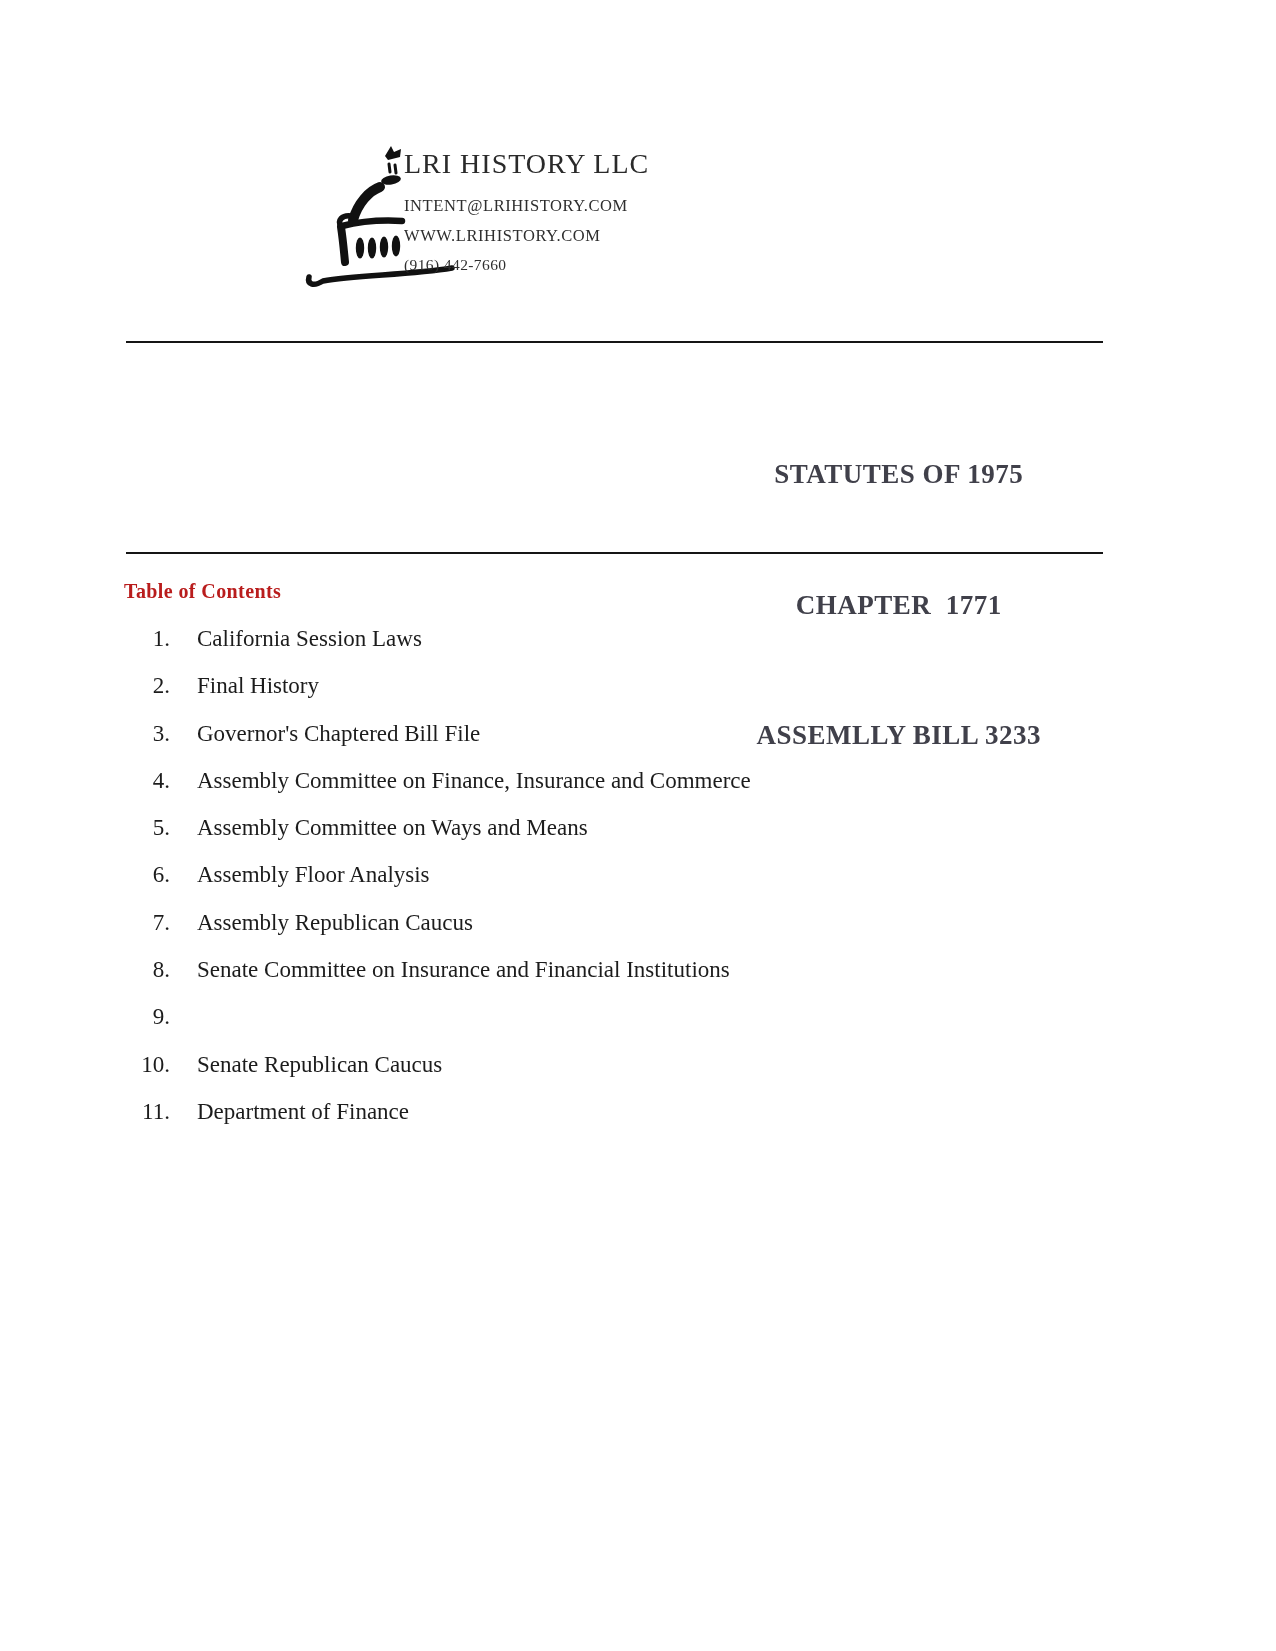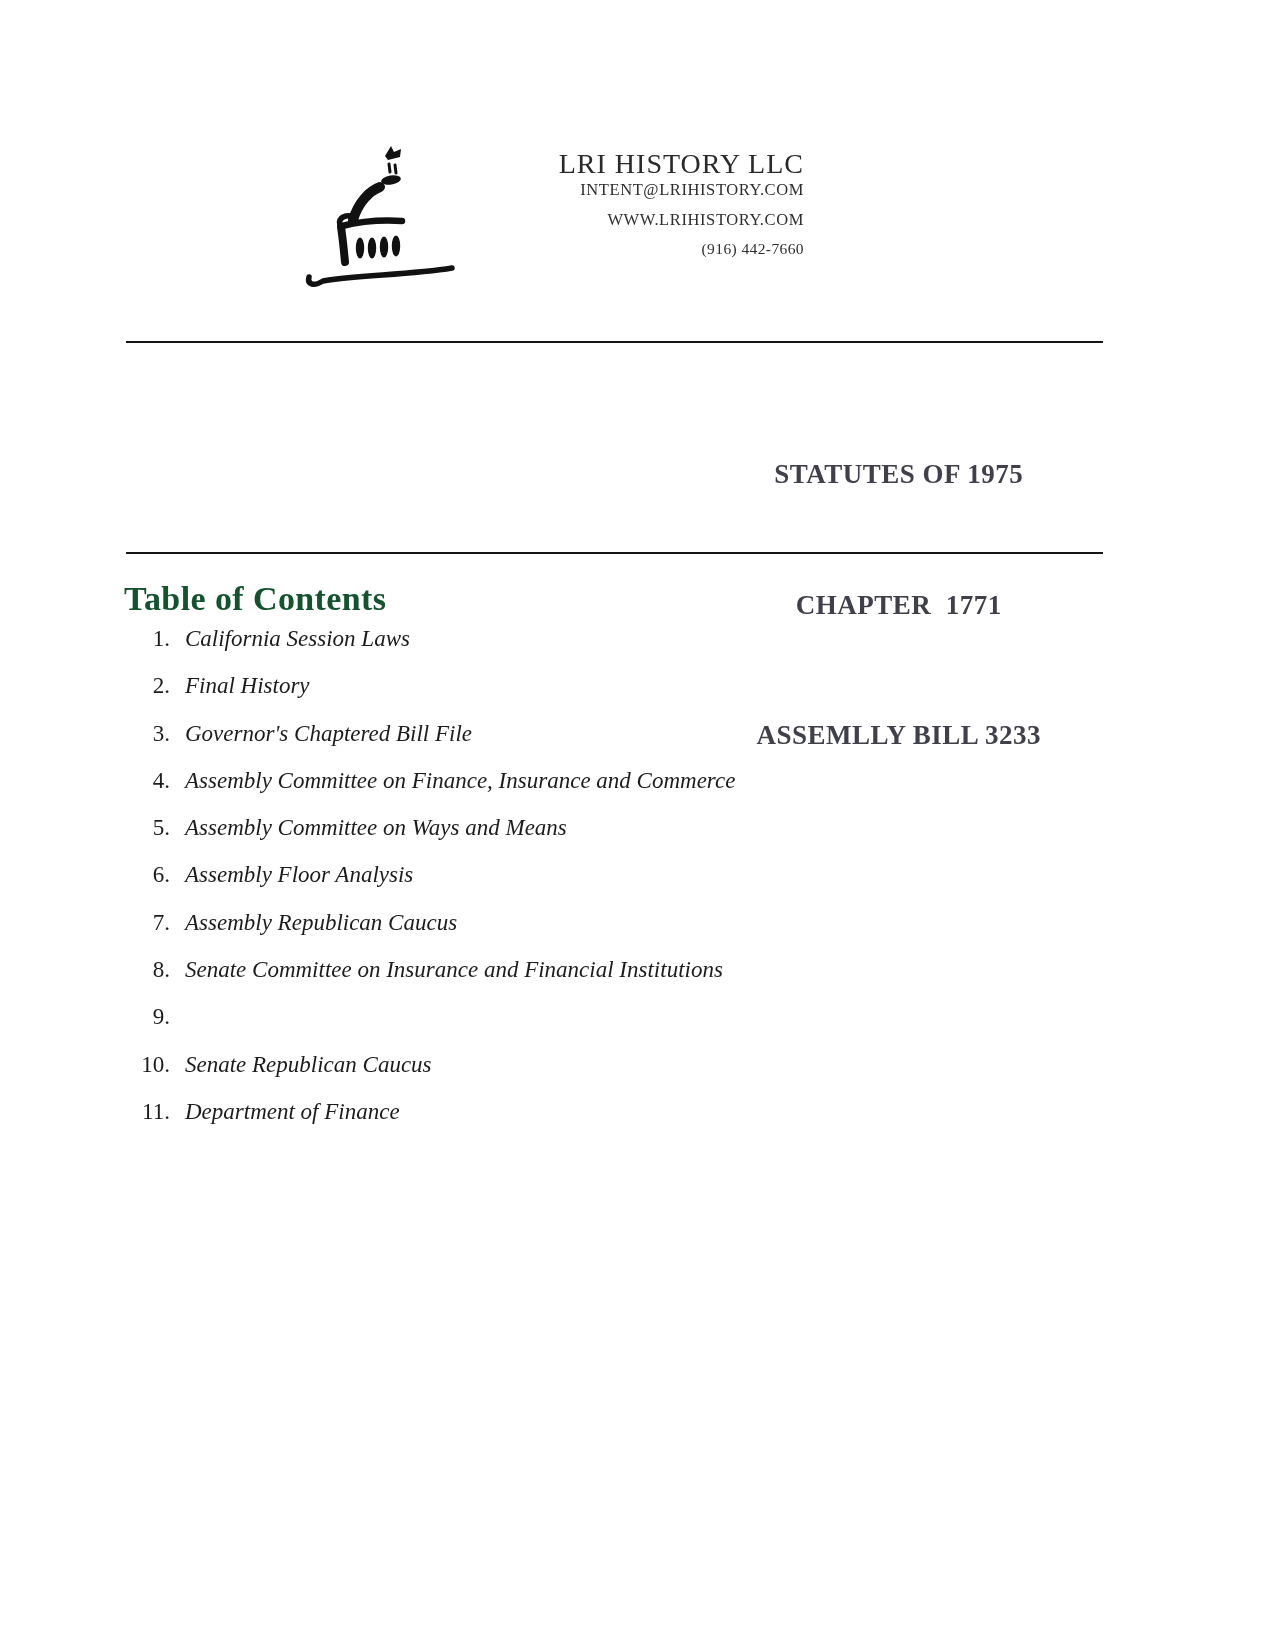--- a/index.html
+++ b/index.html
@@ -18,29 +18,30 @@
     position: absolute;
     left: 285px; top: 120px;
     width: 175px; height: 172px;
   }
   .logo-box svg { width: 100%; height: 100%; }
 
   .company-block {
     position: absolute;
     left: 404px; top: 148px;
     width: 400px;
-    text-align: right;
+    text-align: left;
   }
   .company-name {
     font-size: 28px;
     letter-spacing: 1px;
     color: #2a2a2a;
     white-space: pre;
   }
   .company-email {
+    margin-top: 16px;
     font-size: 16.5px;
     letter-spacing: 0.6px;
     color: #2e2e2e;
     white-space: pre;
   }
   .company-website {
     margin-top: 10px;
     font-size: 16.5px;
     letter-spacing: 0.6px;
     color: #2e2e2e;
@@ -77,23 +78,23 @@
     letter-spacing: 0.5px;
     color: #40404a;
     white-space: pre;
   }
 
   
   .toc-heading {
     position: absolute;
     left: 124px; top: 580px;
     font-weight: bold;
-    font-size: 34px;
+    font-size: 20px;
     letter-spacing: 0.4px;
-    color: #14532d;
+    color: #b91c1c;
     white-space: pre;
   }
   .toc-list {
     position: absolute;
     left: 110px; top: 615px;
     width: 980px;
   }
   .toc-row {
     display: flex;
     align-items: baseline;
@@ -101,23 +102,22 @@
     line-height: 47.3px;
     font-size: 23px;
     color: #1c1c1c;
   }
   .toc-num {
     width: 60px;
     text-align: right;
     white-space: pre;
   }
   .toc-label {
-    margin-left: 15px;
-    white-space: pre;
-    font-style: italic;
+    margin-left: 27px;
+    white-space: pre;
   }
 </style>
 </head>
 <body>
 
 <div class="page">
 
   <div class="logo-box">
     <svg viewBox="0 0 175 172" xmlns="http://www.w3.org/2000/svg" fill="none" stroke="none">
 

